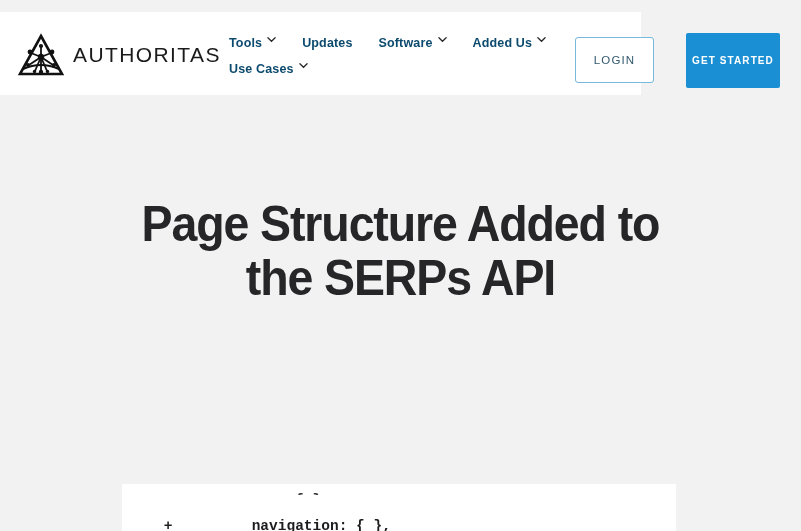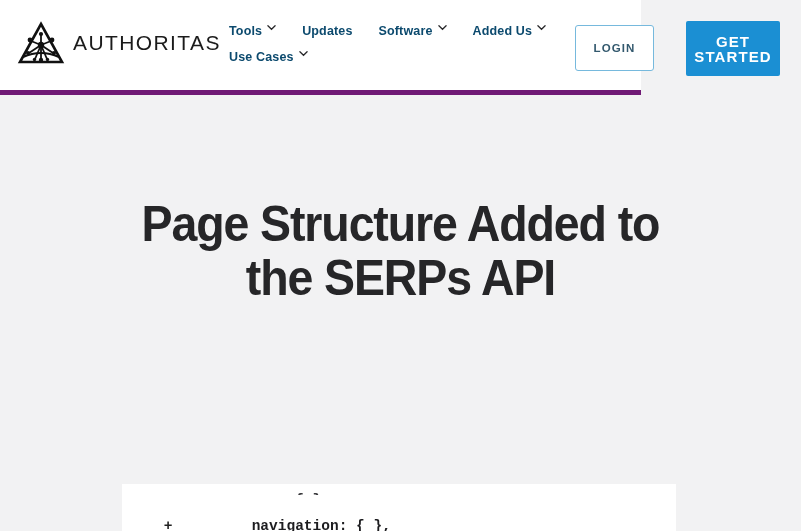--- a/index.html
+++ b/index.html
@@ -6,21 +6,21 @@
   html,body { width:801px; height:531px; }
   body {
     font-family:"Liberation Sans", sans-serif;
     background:#f2f2f3;
     overflow:hidden;
     position:relative;
   }
 
   
   .site-header{
-    position:absolute; top:0; left:0;
+    position:absolute; top:12px; left:0;
     width:641px; height:95px;
     background:#ffffff;
     border-bottom:5px solid #701a75;
   }
 
   .logo-block{
     position:absolute; left:17px; top:21px;
     display:flex; align-items:center; gap:8px;
   }
   .logo-mark{ width:48px; height:44px; display:block; }
@@ -44,29 +44,29 @@
   }
   .chev{ display:inline-block; width:9px; height:9px; position:relative; top:-1px;}
   .chev svg{ display:block; }
 
   
   .btn-login{
     position:absolute; left:575px; top:25px;
     width:79px; height:46px;
     border:1px solid #76b9dd; border-radius:3px;
     background:#fff; color:#33596e;
-    font-size:11.5px; font-weight:700; letter-spacing:1.1px;
+    font-size:11.5px; font-weight:400; letter-spacing:1.1px;
     display:flex; align-items:center; justify-content:center;
     cursor:pointer;
   }
   .btn-start{
     position:absolute; left:686px; top:21px;
     width:94px; height:55px;
     background:#1b8fd3; color:#ffffff; border:none; border-radius:2px;
-    font-size:15px; font-weight:700; letter-spacing:1.1px;
+    font-size:10px; font-weight:700; letter-spacing:1.1px;
     line-height:15px; text-align:center;
     display:flex; align-items:center; justify-content:center;
     cursor:pointer;
   }
 
   
   .hero{
     position:absolute; top:95px; left:0;
     width:801px; height:436px;
     background:#f2f2f3;

